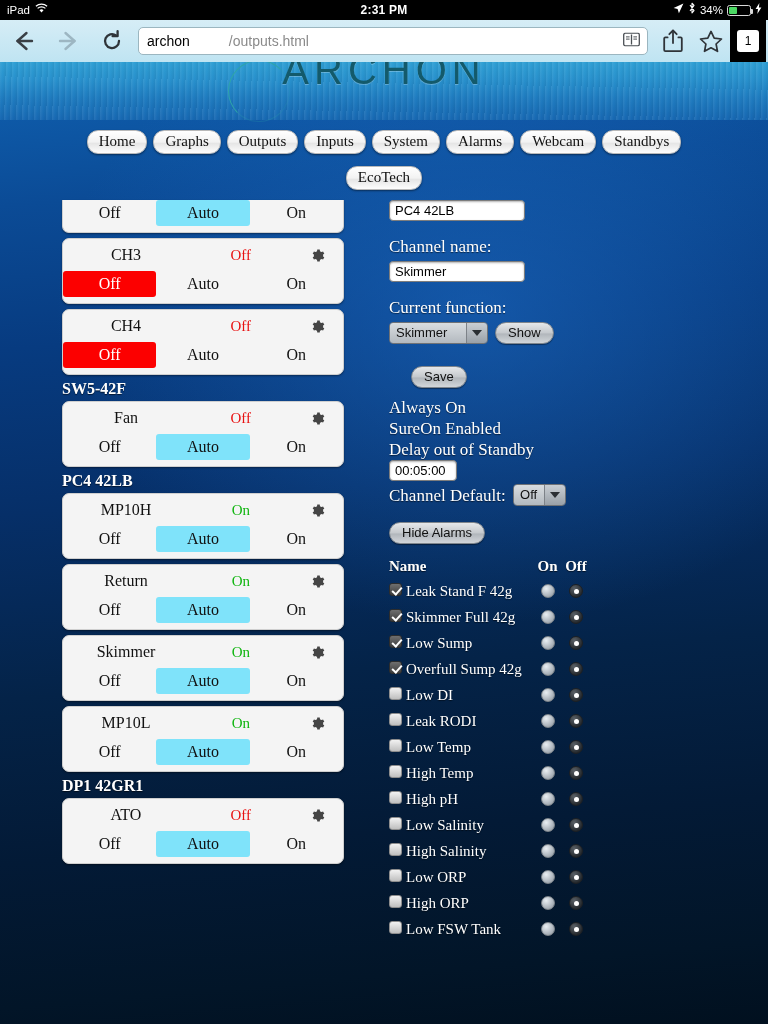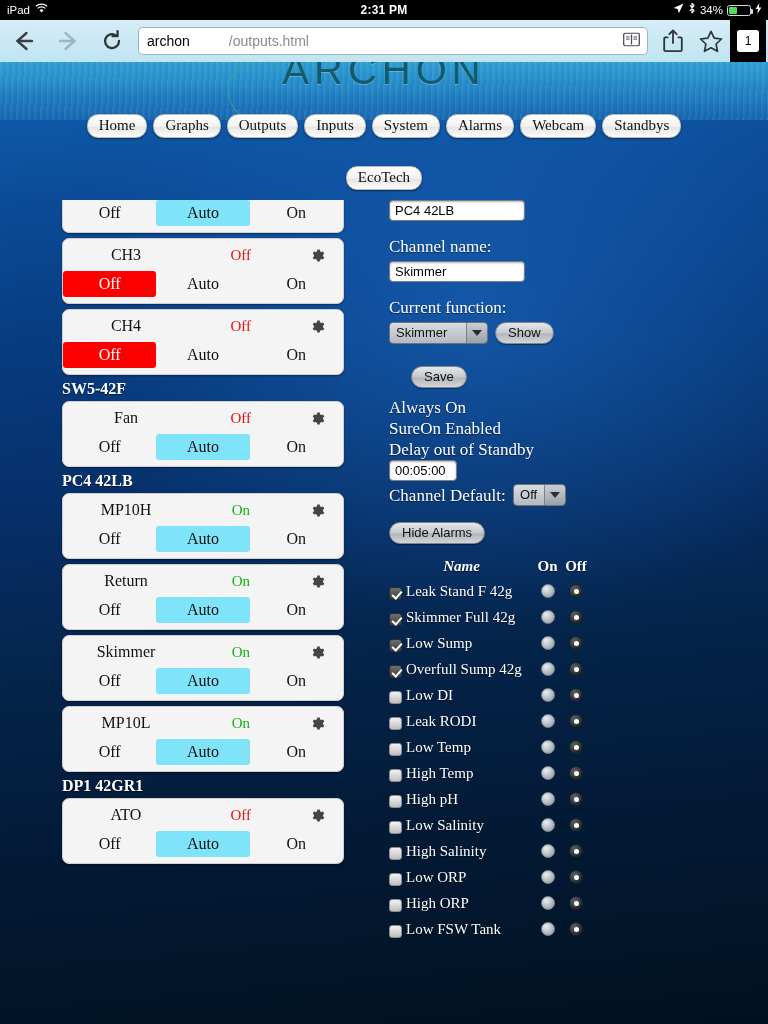--- a/index.html
+++ b/index.html
@@ -88,21 +88,21 @@
     text-shadow: 0 1px 0 rgba(255,255,255,.25);
   }
   #logo .ring {
     position: absolute; left: 228px; top: 12px; width: 62px; height: 62px;
     border: 1.6px solid #2fa5a8; border-radius: 50%;
     border-right-color: rgba(47,165,168,.18); border-bottom-color: rgba(47,165,168,.25);
   }
 
   
   #nav1, #nav2 { position: absolute; width: 768px; display: flex; justify-content: center; gap: 6px; }
-  #nav1 { top: 52px; }
+  #nav1 { top: 68px; }
   #nav2 { top: 104px; }
   .pill {
     background: linear-gradient(#ffffff, #f2f2f2 52%, #e4e4e4 53%, #fdfdfd);
     border: 1px solid #b9b9b9; border-radius: 11px;
     padding: 2px 11px 3px; font-family: "Liberation Serif", serif;
     font-size: 15px; color: #111; line-height: 17px;
     box-shadow: 0 1px 2px rgba(0,0,0,.45);
   }
 
   
@@ -170,25 +170,25 @@
   }
   .statline { font-family: "Liberation Serif", serif; font-size: 17px; color: #fff;
               text-shadow: 0 1px 1px rgba(0,0,0,.55); line-height: 21px; }
   .inlinerow { display: flex; align-items: center; gap: 7px; margin-top: 3px; }
 
   
   #alarms { margin-top: 14px; width: 210px; }
   .alarm-head { display: flex; font-family: "Liberation Serif", serif;
                 font-weight: bold; font-size: 15px; color: #fff;
                 text-shadow: 0 1px 1px rgba(0,0,0,.6); margin-bottom: 3px; }
-  .ah-name { width: 145px; text-align: center; font-style: italic; }
+  .ah-name { width: 145px; text-align: left; }
   .ah-on { width: 27px; text-align: center; }
   .ah-off { width: 30px; text-align: center; }
   .alarm-row { display: flex; align-items: center; height: 26px; }
-  .ar-left { width: 145px; display: flex; align-items: flex-end; gap: 4px; }
+  .ar-left { width: 145px; display: flex; align-items: flex-start; gap: 4px; }
   .cbox {
     width: 13px; height: 13px; border-radius: 3px; flex: 0 0 13px;
     background: linear-gradient(#f2f2f2, #bfbfbf);
     border: 1px solid #8d8d8d; position: relative;
   }
   .cbox.checked { background: linear-gradient(#6f6f6f, #3c3c3c); border-color: #2d2d2d; }
   .cbox.checked::after {
     content: ""; position: absolute; left: 3.6px; top: 1px;
     width: 4px; height: 8px; border: solid #fff; border-width: 0 2px 2px 0;
     transform: rotate(42deg);

